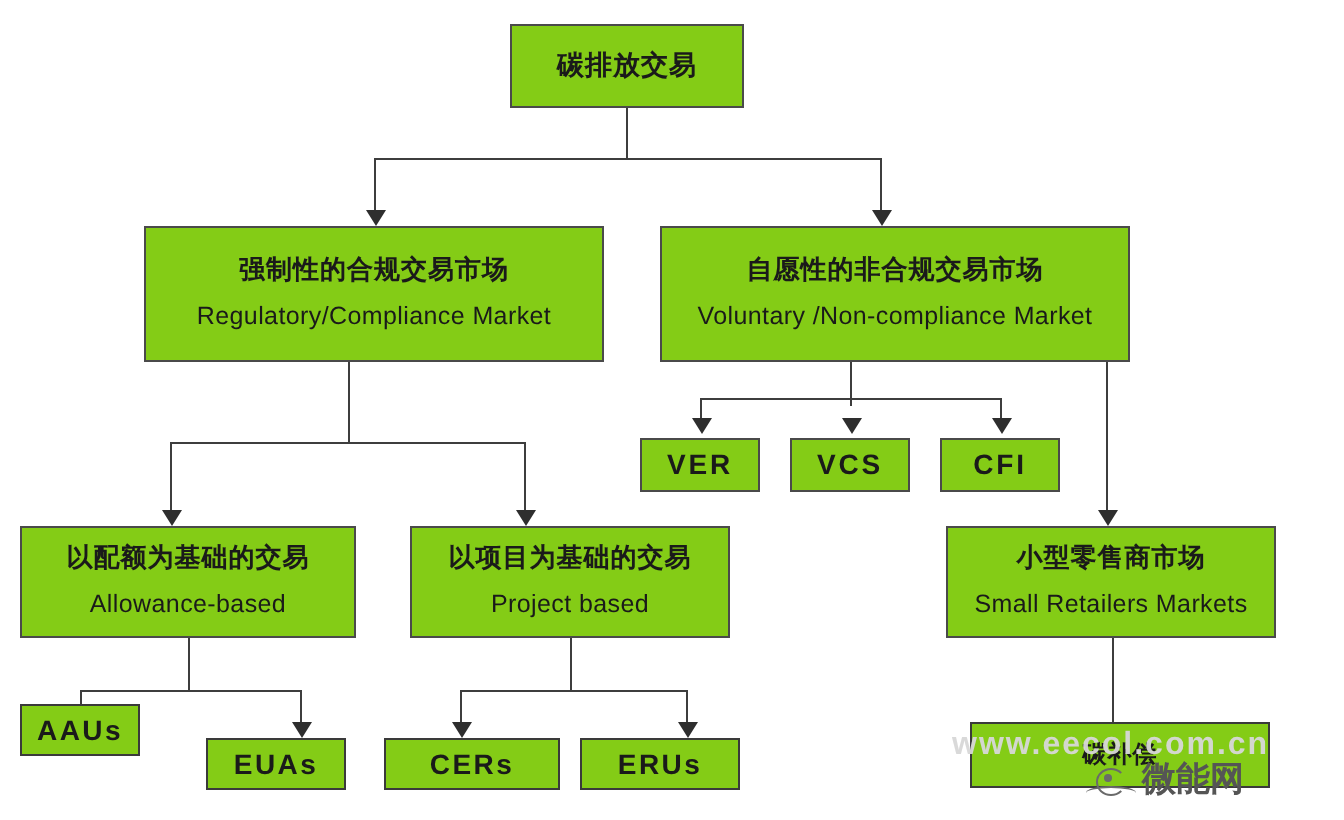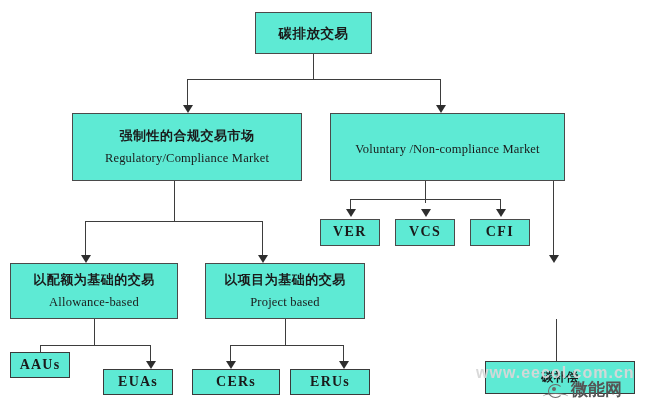--- a/index.html
+++ b/index.html
@@ -13,39 +13,39 @@
     height: 410px;
     background: #ffffff;
     overflow: hidden;
     font-family: "Liberation Serif", "DejaVu Serif", serif;
   }
 
   
   .node {
     position: absolute;
     box-sizing: border-box;
-    background: #5eead4;
+    background: #84cc16;
     border: 1px solid #4a4a4a;
     display: flex;
     flex-direction: column;
     align-items: center;
     justify-content: center;
     color: #1a1a1a;
     z-index: 3;
   }
   .node .cn {
     font-family: "DejaVu Sans", "Liberation Sans", sans-serif;
     font-size: 13px;
     line-height: 1.25;
     letter-spacing: 0.5px;
     white-space: nowrap;
     font-weight: 600;
   }
   .node .en {
-    font-family: Liberation Serif, serif;
+    font-family: Liberation Sans, sans-serif;
     font-size: 12.5px;
     line-height: 1.3;
     white-space: nowrap;
     margin-top: 5px;
     letter-spacing: 0.2px;
   }
   .node.single .cn { font-size: 13.5px; }
   .node.leaf {
     border: 1px solid #3a3a3a;
   }
@@ -174,20 +174,21 @@
   <div class="ln vl" style="left:440px; top:79px; width:1px; height:26px;"></div>
   <div class="arrow" style="left:183px; top:105px;"></div>
   <div class="arrow" style="left:436px; top:105px;"></div>
 
   <div class="node" style="left:72px; top:113px; width:230px; height:68px;">
     <span class="cn">强制性的合规交易市场</span>
     <span class="en">Regulatory/Compliance Market</span>
   </div>
 
   <div class="node" style="left:330px; top:113px; width:235px; height:68px;">
+    <span class="cn">自愿性的非合规交易市场</span>
     <span class="en">Voluntary /Non-compliance Market</span>
   </div>
 
   <div class="ln vl" style="left:174px; top:181px; width:1px; height:40px;"></div>
   <div class="ln hl" style="left:85px; top:221px; width:177px; height:1px;"></div>
   <div class="ln vl" style="left:85px; top:221px; width:1px; height:34px;"></div>
   <div class="ln vl" style="left:262px; top:221px; width:1px; height:34px;"></div>
   <div class="arrow" style="left:81px; top:255px;"></div>
   <div class="arrow" style="left:258px; top:255px;"></div>
 
@@ -215,20 +216,24 @@
 
   <div class="node mid" style="left:470px; top:219px; width:60px; height:27px;">
     <span class="en">CFI</span>
   </div>
 
   <div class="node" style="left:205px; top:263px; width:160px; height:56px;">
     <span class="cn">以项目为基础的交易</span>
     <span class="en">Project based</span>
   </div>
 
+  <div class="node" style="left:473px; top:263px; width:165px; height:56px;">
+    <span class="cn">小型零售商市场</span>
+    <span class="en">Small Retailers Markets</span>
+  </div>
 
   <div class="ln vl" style="left:94px; top:319px; width:1px; height:26px;"></div>
   <div class="ln hl" style="left:40px; top:345px; width:110px; height:1px;"></div>
   <div class="ln vl" style="left:40px; top:345px; width:1px; height:18px;"></div>
   <div class="ln vl" style="left:150px; top:345px; width:1px; height:18px;"></div>
   <div class="arrow" style="left:36px; top:361px;"></div>
   <div class="arrow" style="left:146px; top:361px;"></div>
 
   <div class="ln vl" style="left:285px; top:319px; width:1px; height:26px;"></div>
   <div class="ln hl" style="left:230px; top:345px; width:113px; height:1px;"></div>

